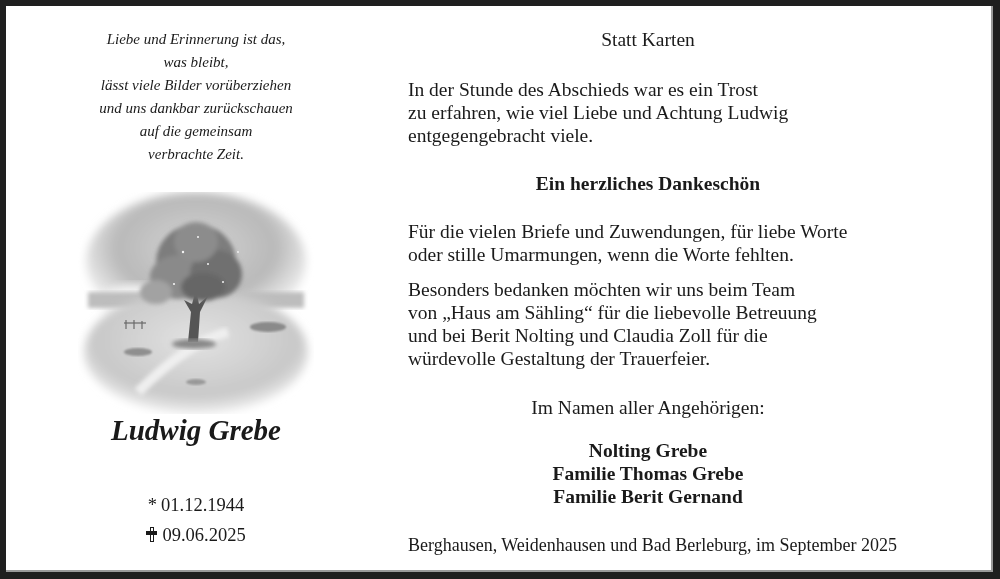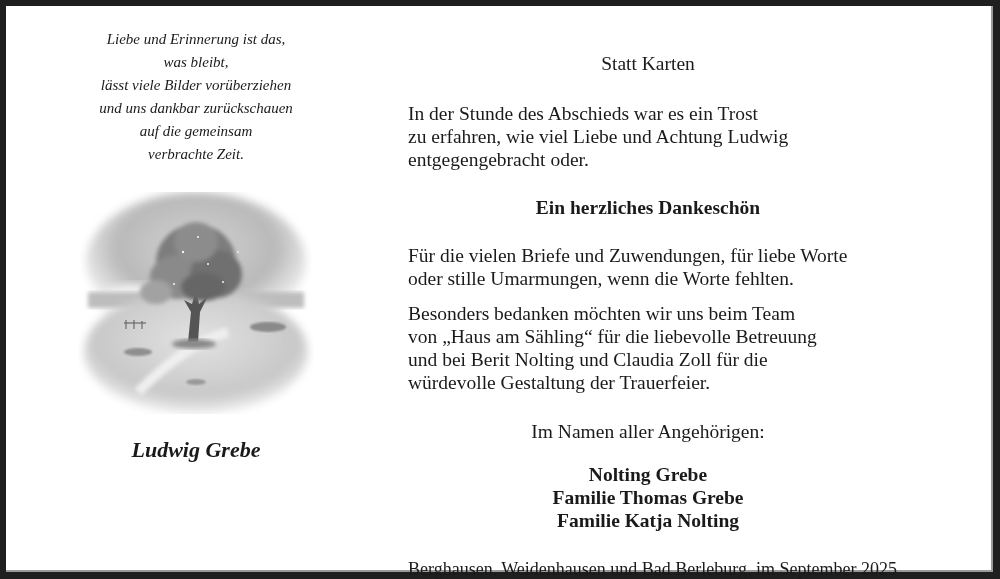--- a/index.html
+++ b/index.html
@@ -18,31 +18,31 @@
       box-shadow: inset -2px -2px 0 #9a9a9a;
       pointer-events: none;
     }
     .serif { font-family: "Liberation Serif", "DejaVu Serif", serif; color: #1a1a1a; }
 
     
     .left { position: absolute; left: 6px; top: 6px; width: 380px; text-align: center; }
     .poem { position: absolute; left: 0; top: 22px; width: 380px; font-style: italic; font-size: 15px; line-height: 23px; }
     .poem div { white-space: nowrap; }
     .image-wrap { position: absolute; left: 72px; top: 186px; width: 236px; height: 222px; }
-    .name { position: absolute; left: 0; top: 424px; width: 380px; font-style: italic; font-weight: bold; font-size: 22px; line-height: 40px; font-family: Liberation Serif, serif; }
+    .name { position: absolute; left: 0; top: 404px; width: 380px; font-style: italic; font-weight: bold; font-size: 29px; line-height: 40px; font-family: Liberation Serif, serif; }
     .dates { position: absolute; left: 0; top: 484px; width: 380px; font-size: 18.5px; line-height: 30px; }
     .dates .sym { display: inline-block; margin-right: 4px; }
     .cross { display: inline-block; width: 11px; height: 15px; position: relative; vertical-align: -1px; margin-right: 5px; }
     .cross::before { content: ""; position: absolute; left: 3.5px; top: 0; width: 4px; height: 15px; background: #1a1a1a; }
     .cross::after { content: ""; position: absolute; left: 0; top: 4px; width: 11px; height: 3.5px; background: #1a1a1a; }
     .cross span { position: absolute; left: 4.8px; top: 1.2px; width: 1.4px; height: 12.6px; background: #fff; }
 
     
     .right { position: absolute; left: 408px; top: 6px; width: 520px; }
-    .p { position: absolute; left: 0; font-size: 19.5px; line-height: 23.5px; white-space: nowrap; margin-top: 24px; }
+    .p { position: absolute; left: 0; font-size: 19.5px; line-height: 23.5px; white-space: nowrap; }
     .center { text-align: center; width: 520px; left: -20px; }
     .bold { font-weight: bold; }
   </style>
 </head>
 <body>
 
 <div class="frame"></div>
 
 <div class="left serif">
   <div class="poem">
@@ -124,30 +124,36 @@
         <circle cx="145" cy="90" r="1"></circle>
           <circle cx="120" cy="45" r="1"></circle>
           <circle cx="160" cy="60" r="0.9"></circle>
       </g>
     </svg>
   </div>
 
   <div class="name">Ludwig Grebe</div>
 
   <div class="dates">
+    <div>
+      <span class="sym">*</span><span>01.12.1944</span>
+    </div>
+    <div>
+      <span class="cross"><span></span></span><span>09.06.2025</span>
+    </div>
   </div>
 </div>
 
 <div class="right serif">
   <div class="p center" style="top:22px;">Statt Karten</div>
 
   <div>
     <div class="p" style="top:72px;">In der Stunde des Abschieds war es ein Trost</div>
     <div class="p" style="top:95px;">zu erfahren, wie viel Liebe und Achtung Ludwig</div>
-    <div class="p" style="top:118px;">entgegengebracht oder.</div>
+    <div class="p" style="top:118px;">entgegengebracht viele.</div>
   </div>
 
   <div class="p center bold" style="top:166px;">Ein herzliches Dankeschön</div>
 
   <div>
     <div class="p" style="top:214px;">Für die vielen Briefe und Zuwendungen, für liebe Worte</div>
     <div class="p" style="top:237px;">oder stille Umarmungen, wenn die Worte fehlten.</div>
   </div>
 
   <div>
@@ -155,17 +161,17 @@
     <div class="p" style="top:295px;">von „Haus am Sähling“ für die liebevolle Betreuung</div>
     <div class="p" style="top:318px;">und bei Berit Nolting und Claudia Zoll für die</div>
     <div class="p" style="top:341px;">würdevolle Gestaltung der Trauerfeier.</div>
   </div>
 
   <div class="p center" style="top:390px;">Im Namen aller Angehörigen:</div>
 
   <div>
     <div class="p center bold" style="top:433px;">Nolting Grebe</div>
     <div class="p center bold" style="top:456px;">Familie Thomas Grebe</div>
-    <div class="p center bold" style="top:479px;">Familie Katja Nolting</div>
+    <div class="p center bold" style="top:479px;">Familie Berit Gernand</div>
   </div>
 
   <div class="p" style="top:528px; font-size:18px;">Berghausen, Weidenhausen und Bad Berleburg, im September 2025</div>
 </div>
 
 </body></html>

